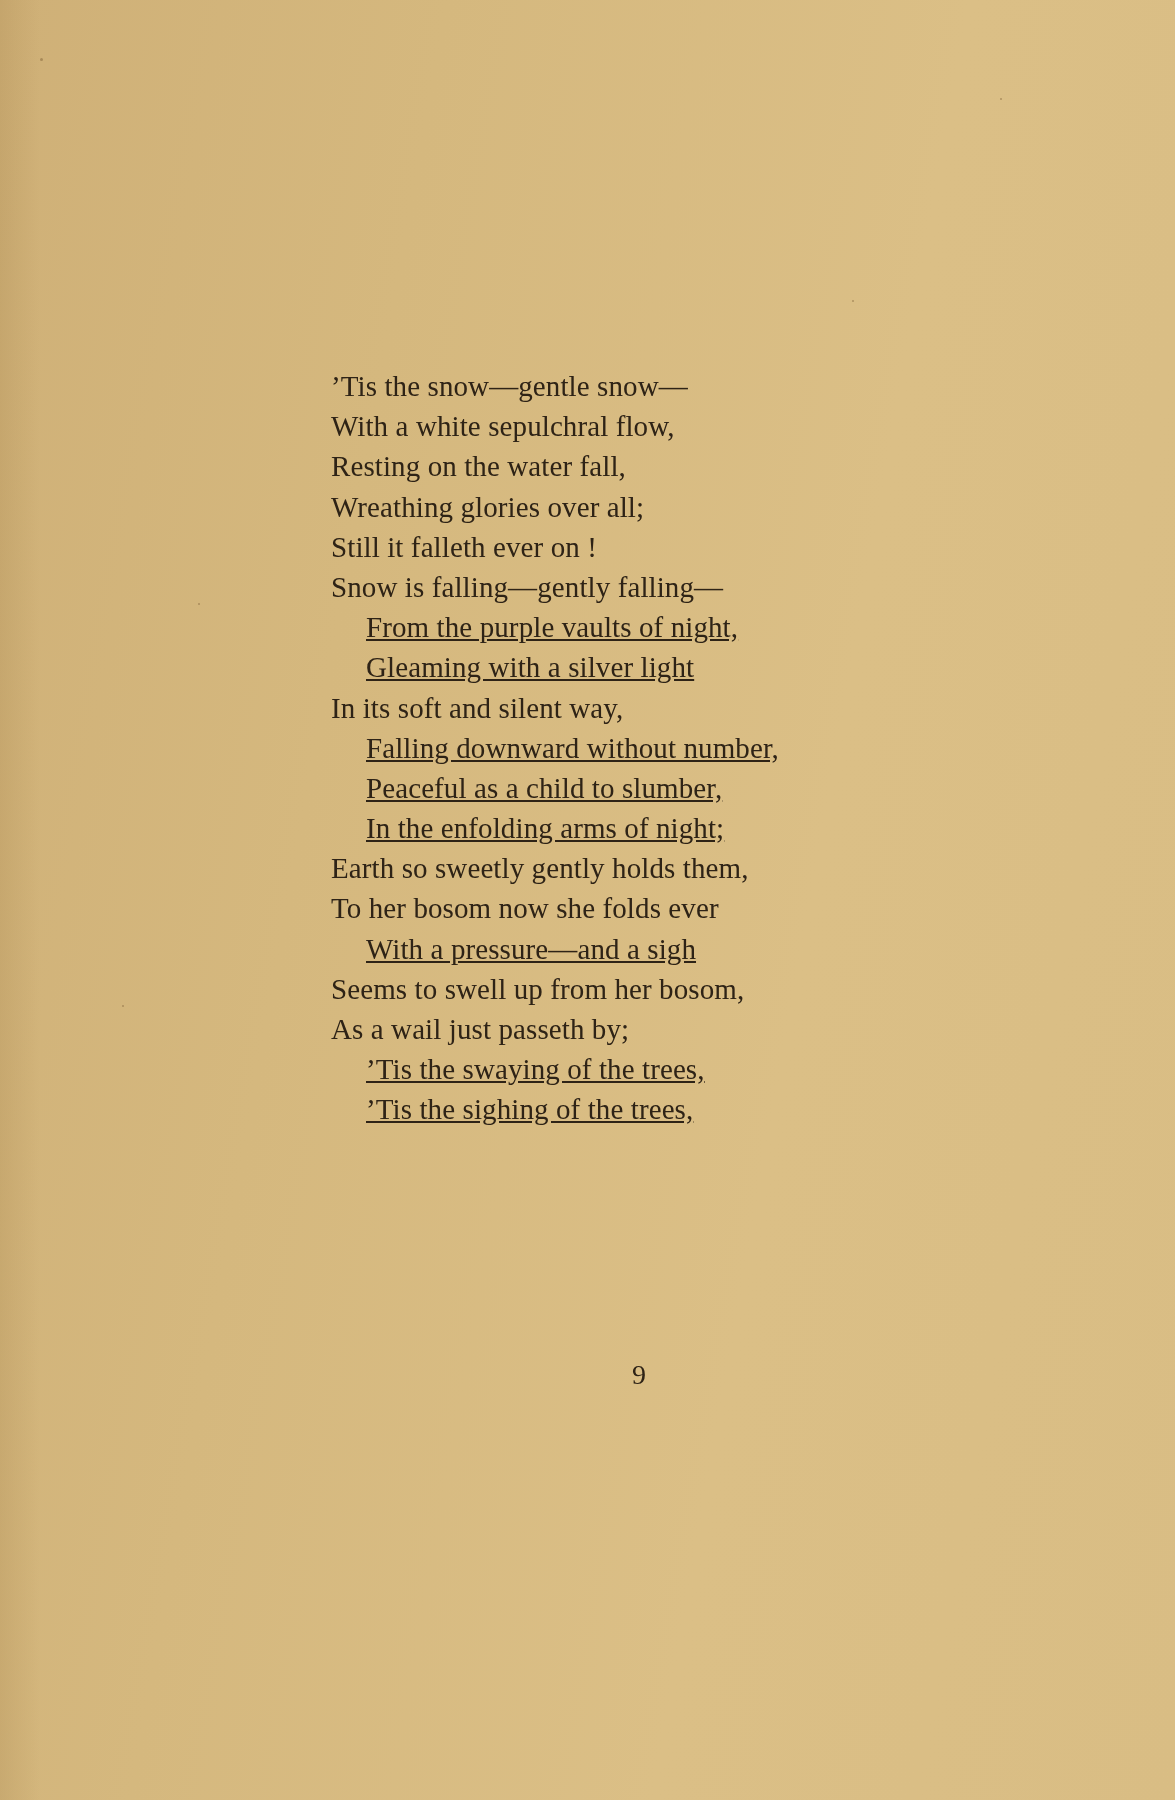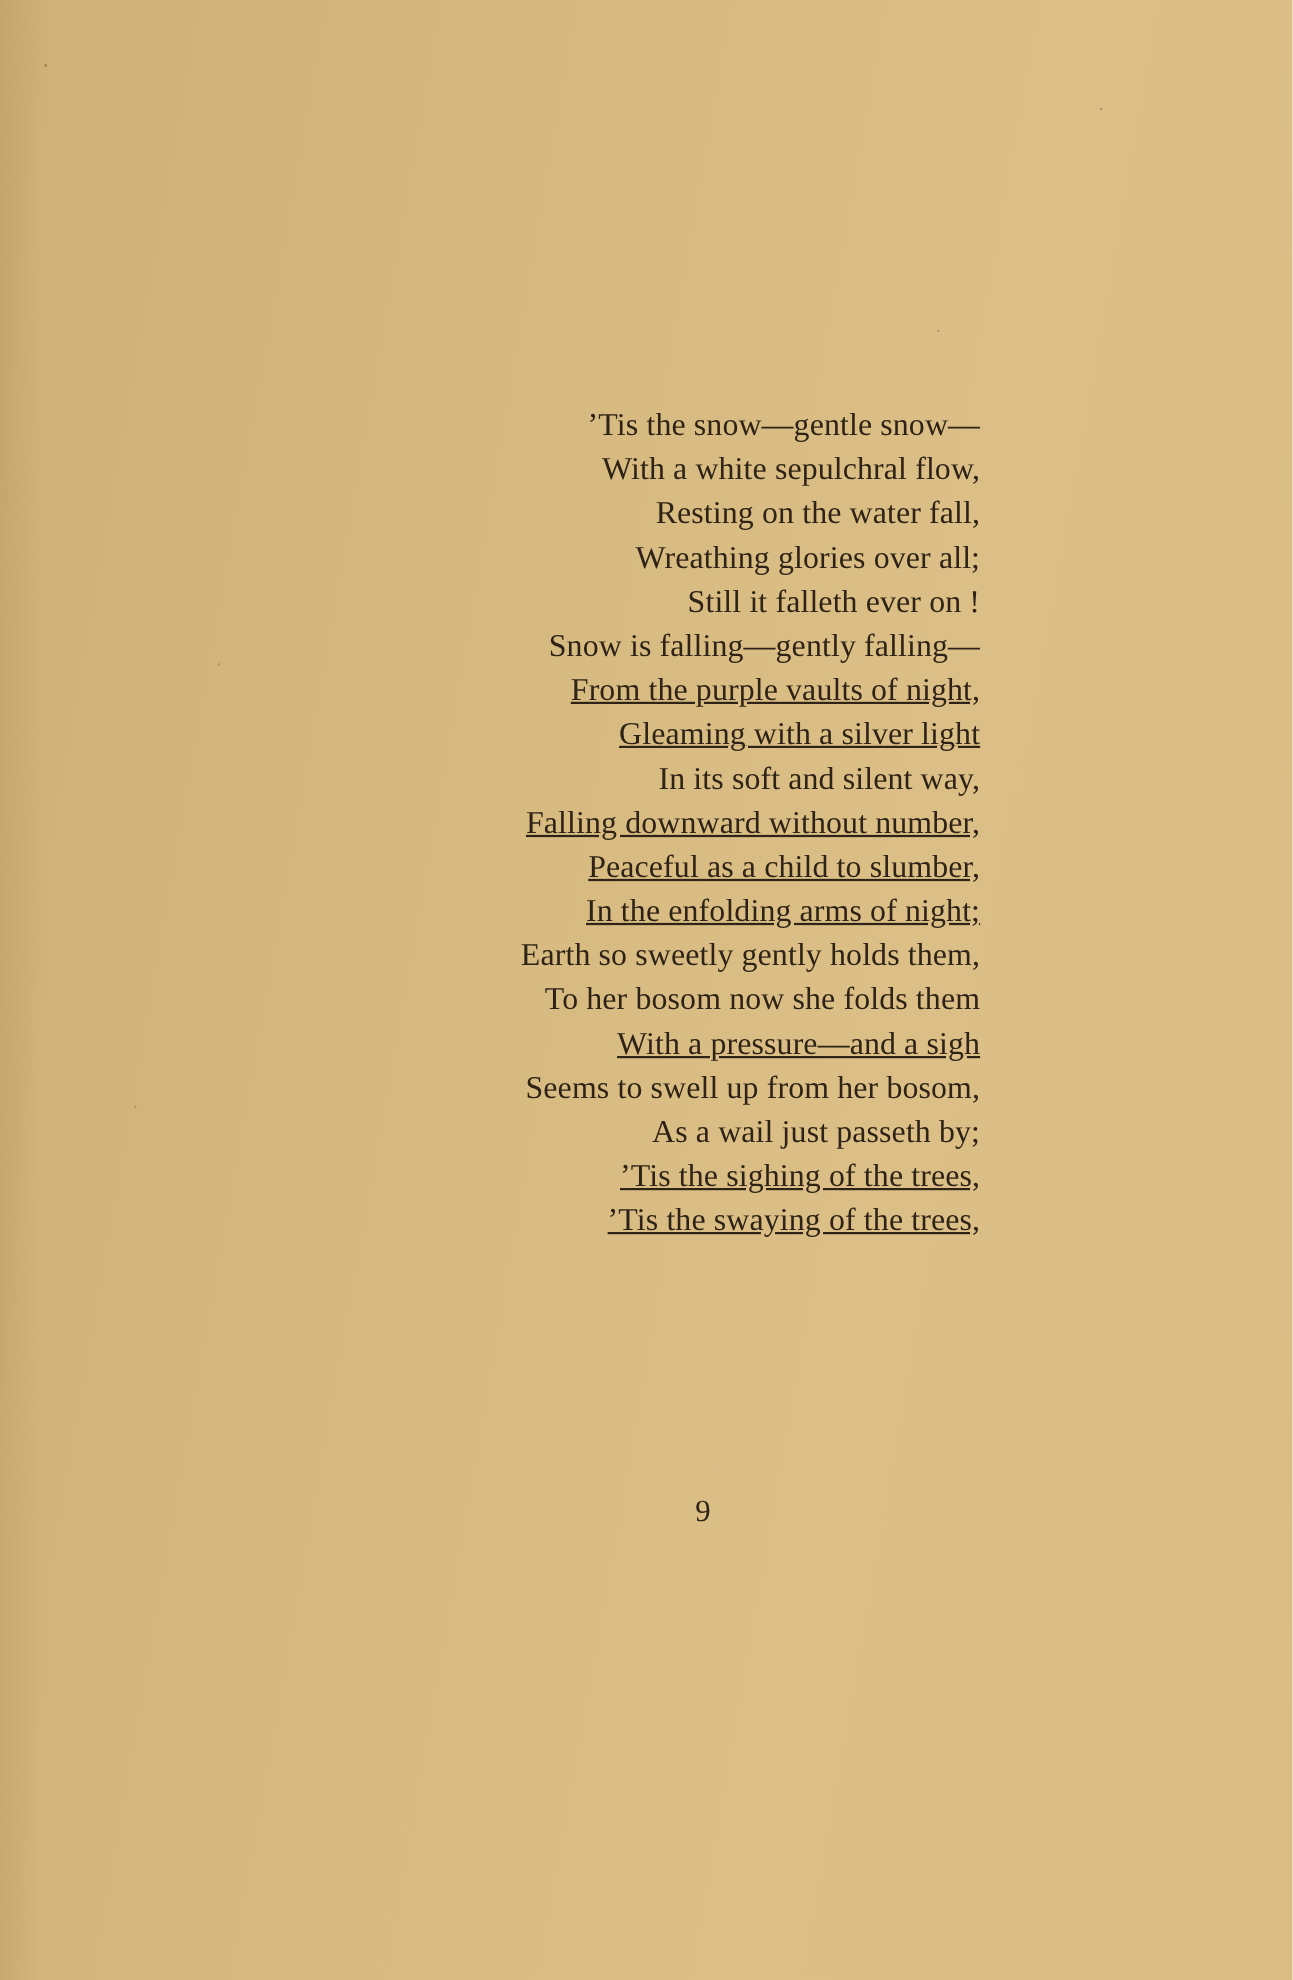--- a/index.html
+++ b/index.html
@@ -37,21 +37,20 @@
       left: 331px;
       top: 366px;
       width: 560px;
     }
     .line {
       height: 40.2px;
       line-height: 40.2px;
       font-size: 29px;
       white-space: nowrap;
       letter-spacing: 0.1px;
-      text-align: right;
     }
     .line.indent {
       padding-left: 35px;
       text-decoration: underline;
     }
     .stanza-gap {
       height: 40px;
     }
     .page-number {
       position: absolute;
@@ -80,24 +79,24 @@
       <div class="line">Wreathing glories over all;</div>
       <div class="line">Still it falleth ever on !</div>
       <div class="line">Snow is falling—gently falling—</div>
       <div class="line indent">From the purple vaults of night,</div>
       <div class="line indent">Gleaming with a silver light</div>
       <div class="line">In its soft and silent way,</div>
       <div class="line indent">Falling downward without number,</div>
       <div class="line indent">Peaceful as a child to slumber,</div>
       <div class="line indent">In the enfolding arms of night;</div>
       <div class="line">Earth so sweetly gently holds them,</div>
-      <div class="line">To her bosom now she folds them</div>
+      <div class="line">To her bosom now she folds ever</div>
       <div class="line indent">With a pressure—and a sigh</div>
       <div class="line">Seems to swell up from her bosom,</div>
       <div class="line">As a wail just passeth by;</div>
+      <div class="line indent">’Tis the swaying of the trees,</div>
       <div class="line indent">’Tis the sighing of the trees,</div>
-      <div class="line indent">’Tis the swaying of the trees,</div>
     </div>
     <div class="stanza-gap"></div>
   </div>
 
   <div class="page-number">9</div>
 </div>
 
 </body></html>

